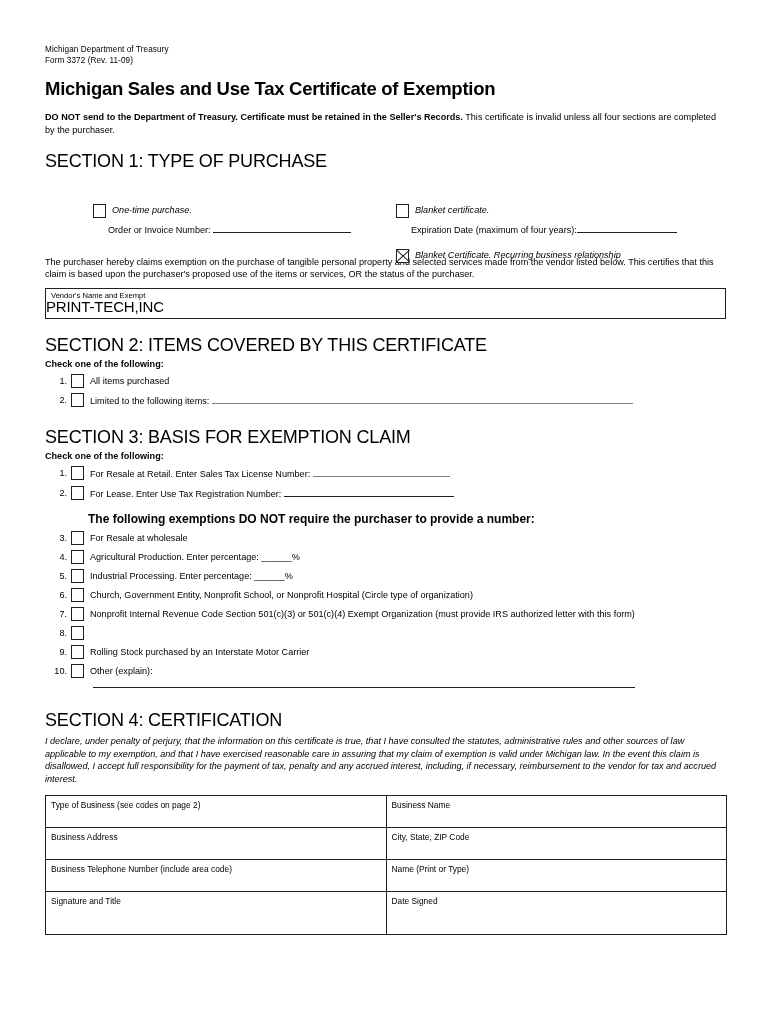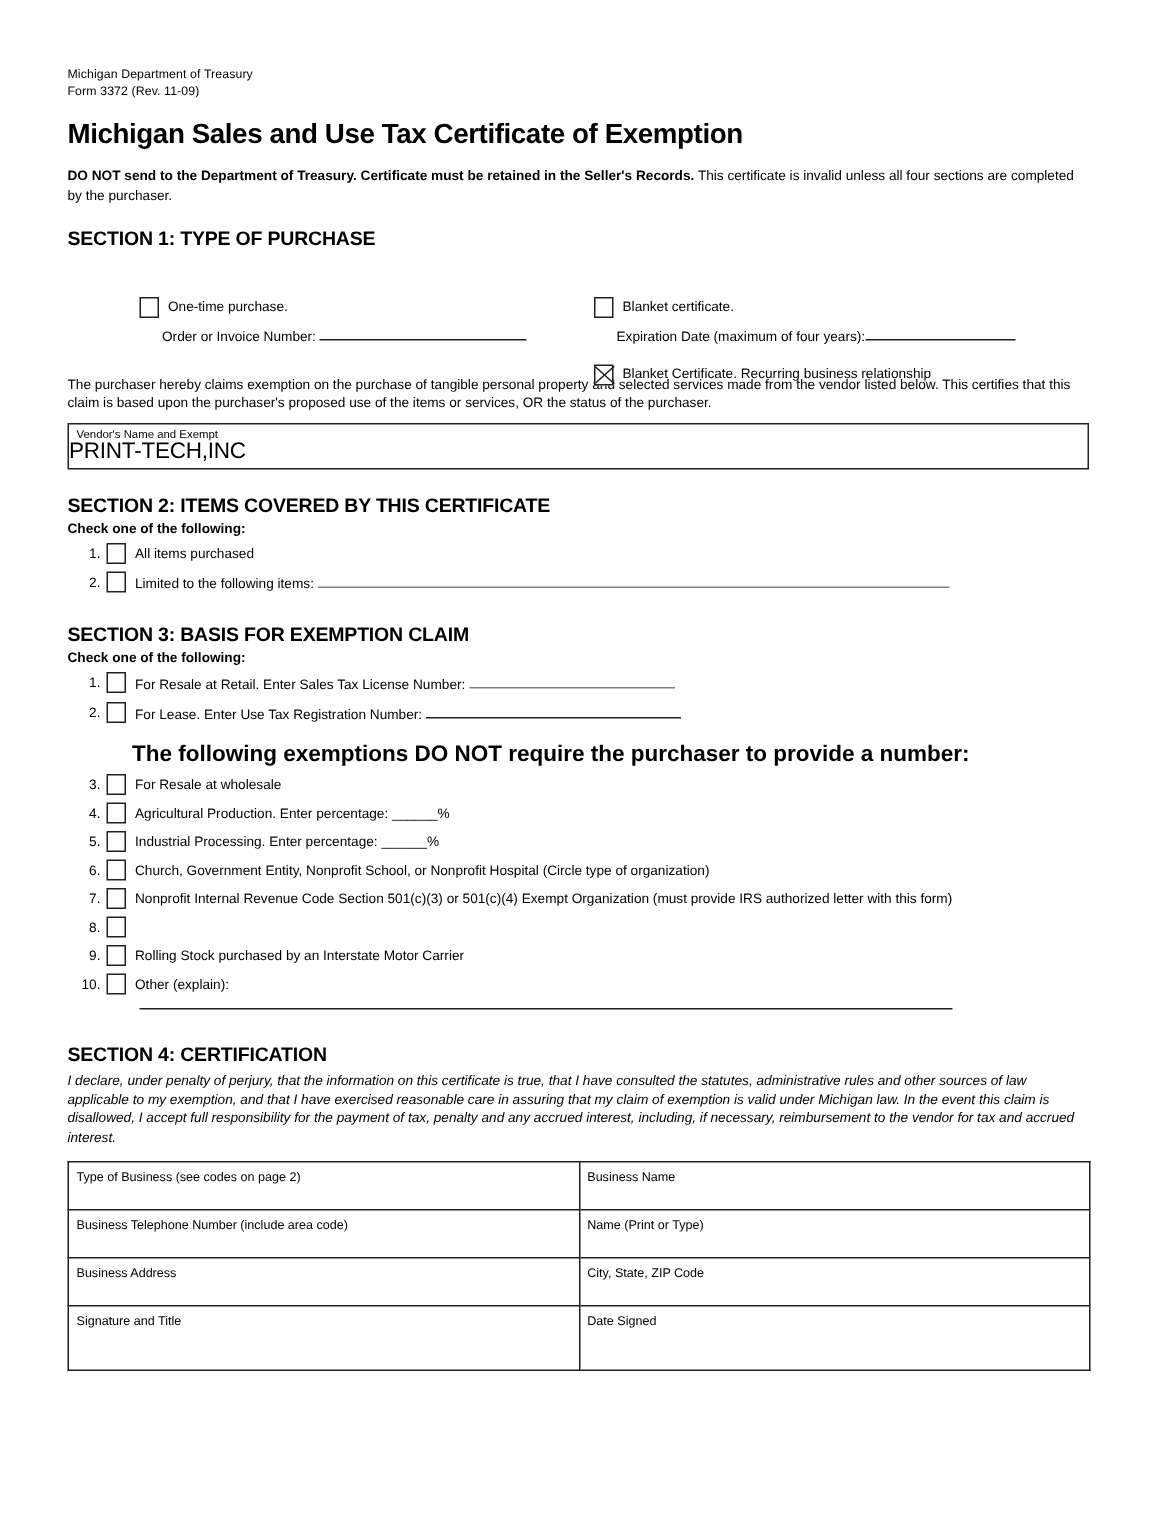--- a/index.html
+++ b/index.html
@@ -38,22 +38,22 @@
   .notice {
     font-size: 9.1px;
     line-height: 12.6px;
     margin-top: 11px;
     max-width: 682px;
   }
   .notice b { font-weight: bold; }
 
   
   .sec-head {
-    font-size: 13px;
-    font-weight: bold;
+    font-size: 18px;
+    font-weight: normal;
     letter-spacing: -0.01em;
   }
   .check-one {
     font-size: 9.1px;
     font-weight: bold;
     margin-top: 3px;
   }
 
   
   .cb {
@@ -79,21 +79,21 @@
   }
   .cb.checked::before { transform: translate(-50%,-50%) rotate(42deg); }
   .cb.checked::after  { transform: translate(-50%,-50%) rotate(-42deg); }
 
   .row {
     display: flex;
     align-items: flex-start;
     font-size: 9.1px;
     line-height: 13px;
   }
-  .row .lbl { margin-left: 6px; }
+  .row .lbl { margin-left: 6px; font-style: italic; }
 
   
   .sec1 { margin-top: 12px; position: relative; height: 72px; }
   .col-left  { position: absolute; left: 48px;  top: 20px; }
   .col-right { position: absolute; left: 351px; top: 20px; text-align: center; }
   .sub-line {
     font-size: 9.1px;
     margin-top: 5px;
     margin-left: 15px;
     white-space: nowrap;
@@ -151,21 +151,21 @@
     flex: 0 0 auto;
     padding-right: 4px;
     padding-top: 1px;
   }
   .nrow .txt {
     margin-left: 6px;
     padding-top: 1px;
   }
   .nrow.wide .txt { max-width: 592px; }
   .indent-note {
-    font-size: 15px;
+    font-size: 12px;
     font-weight: bold;
     margin-top: 11px;
     margin-left: 43px;
   }
 
   
   .declare {
     font-size: 9.1px;
     font-style: italic;
     line-height: 12.8px;
@@ -310,26 +310,26 @@
   <div class="sec-head" style="margin-top:18px">SECTION 4: CERTIFICATION</div>
   <div class="declare">I declare, under penalty of perjury, that the information on this certificate is true, that I have consulted the statutes, administrative rules and other sources of law applicable to my exemption, and that I have exercised reasonable care in assuring that my claim of exemption is valid under Michigan law. In the event this claim is disallowed, I accept full responsibility for the payment of tax, penalty and any accrued interest, including, if necessary, reimbursement to the vendor for tax and accrued interest.</div>
 
   <table class="cert">
     <tbody id="cert-body">
         <tr>
           <td><span>Type of Business (see codes on page 2)</span></td>
           <td><span>Business Name</span></td>
         </tr>
         <tr>
+          <td><span>Business Address</span></td>
+          <td><span>City, State, ZIP Code</span></td>
+        </tr>
+        <tr>
           <td><span>Business Telephone Number (include area code)</span></td>
           <td><span>Name (Print or Type)</span></td>
-        </tr>
-        <tr>
-          <td><span>Business Address</span></td>
-          <td><span>City, State, ZIP Code</span></td>
         </tr>
         <tr class="tall">
           <td><span>Signature and Title</span></td>
           <td><span>Date Signed</span></td>
         </tr>
       </tbody>
   </table>
 
 </div>
 

